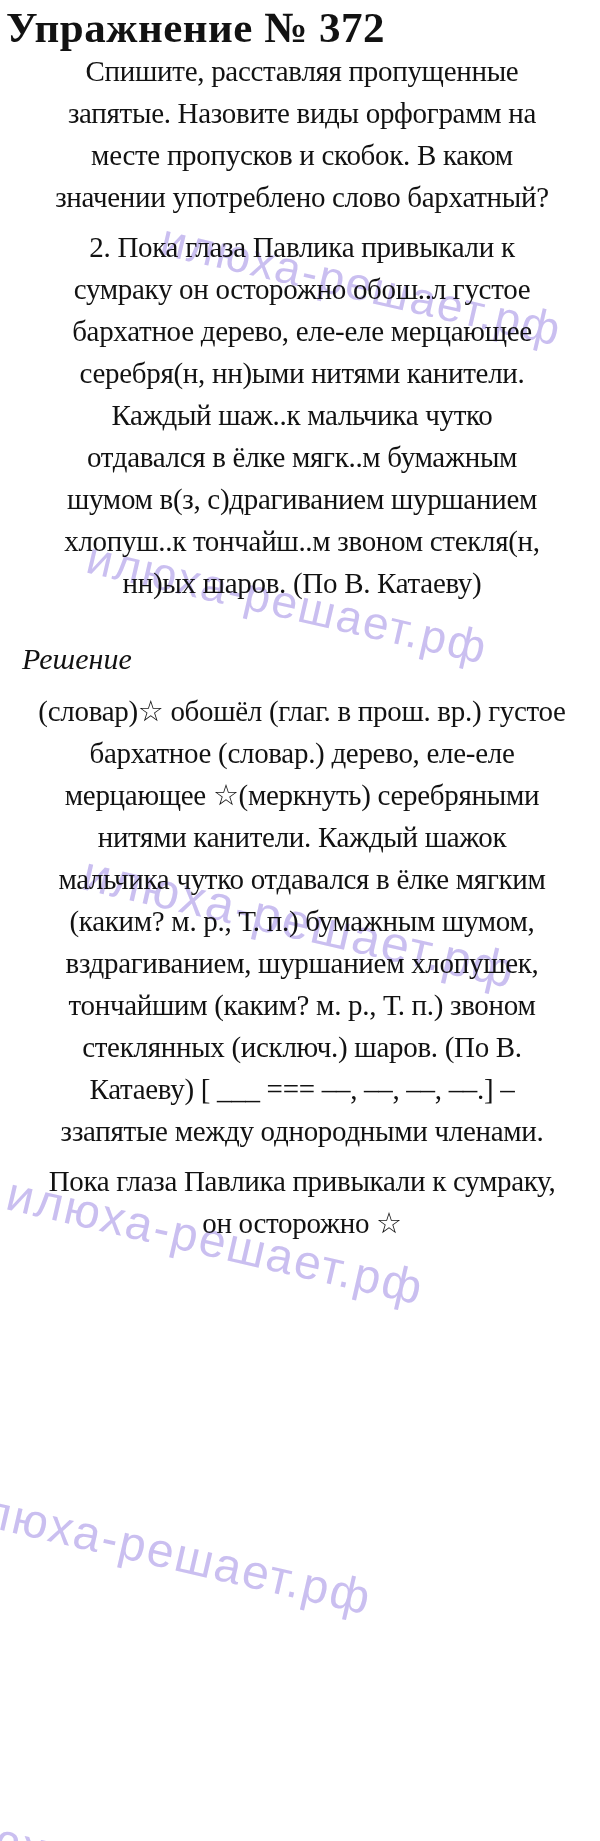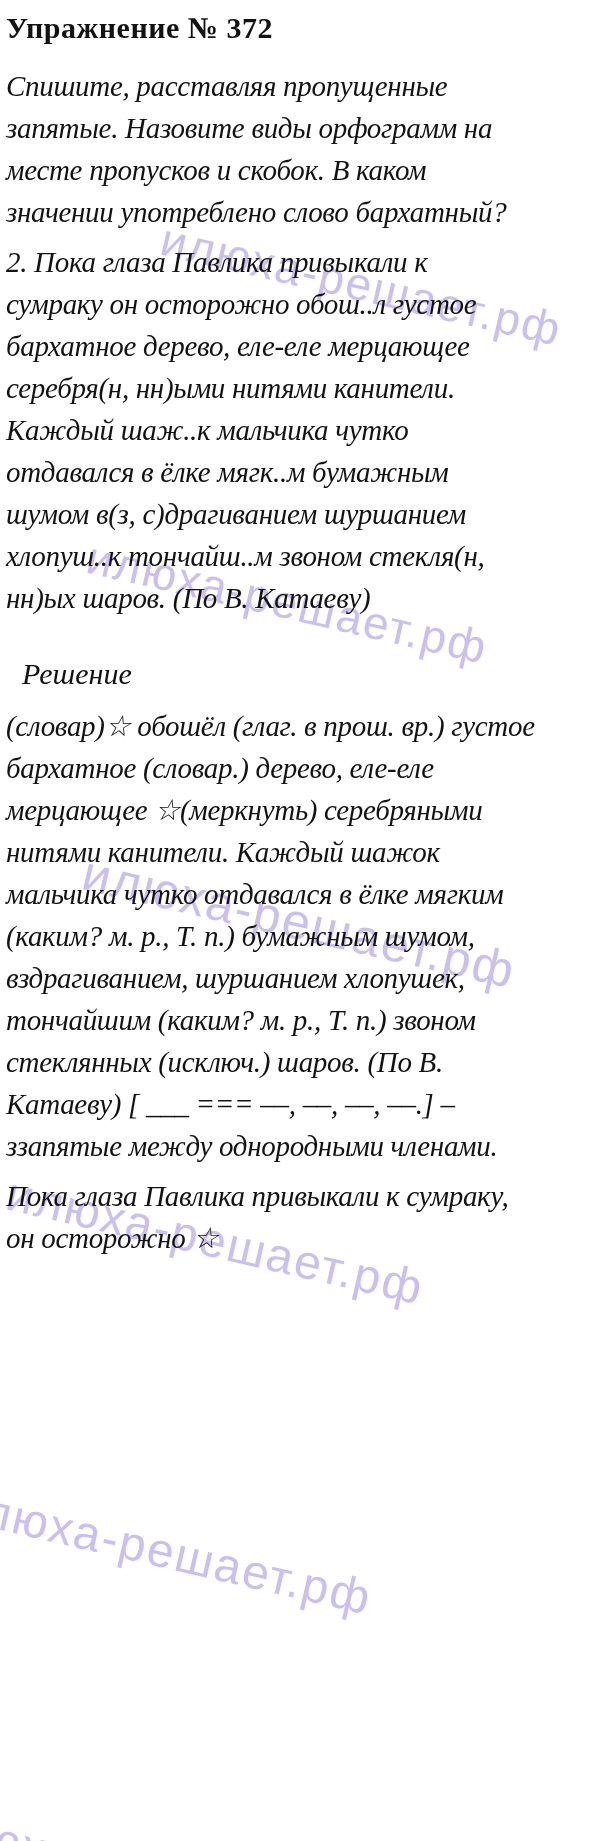--- a/index.html
+++ b/index.html
@@ -19,32 +19,32 @@
     color: #121212;
   }
   .content {
     position: relative;
     z-index: 1;
   }
   h1.title {
     font-family: "Liberation Serif", serif;
     font-style: normal;
     font-weight: bold;
-    font-size: 30px;
+    font-size: 43px;
     line-height: 44px;
-    margin: 2px 0 15px 0;
+    margin: 2px 0 0 0;
     letter-spacing: 0.5px;
   }
   .para {
-    font-style: italic;
     font-size: 29px;
     line-height: 42px;
     letter-spacing: -0.3px;
     white-space: pre-line;
     margin: 0 0 8px 0;
+    text-align: center;
   }
   h2.solution-heading {
     font-style: italic;
     font-weight: normal;
     font-size: 30px;
     line-height: 42px;
     margin: 34px 0 10px 16px;
   }
   .watermark {
     position: absolute;

